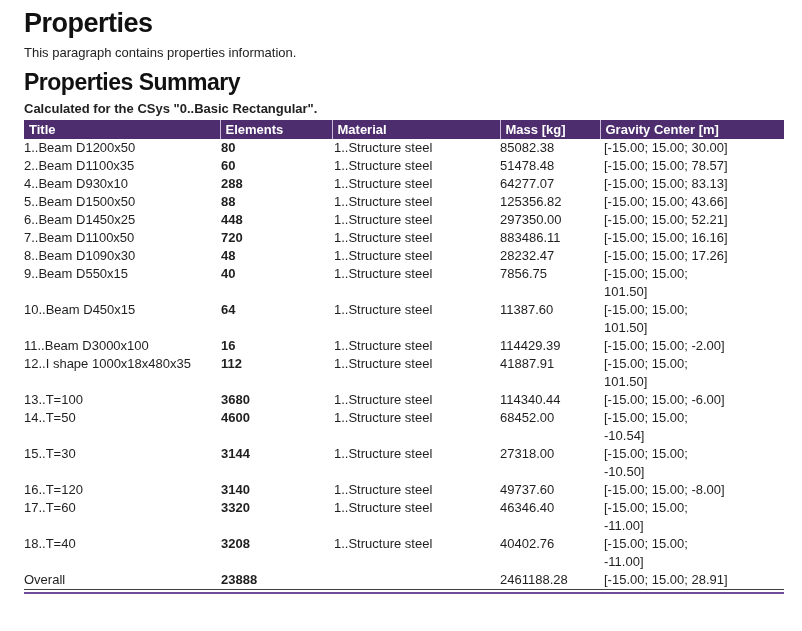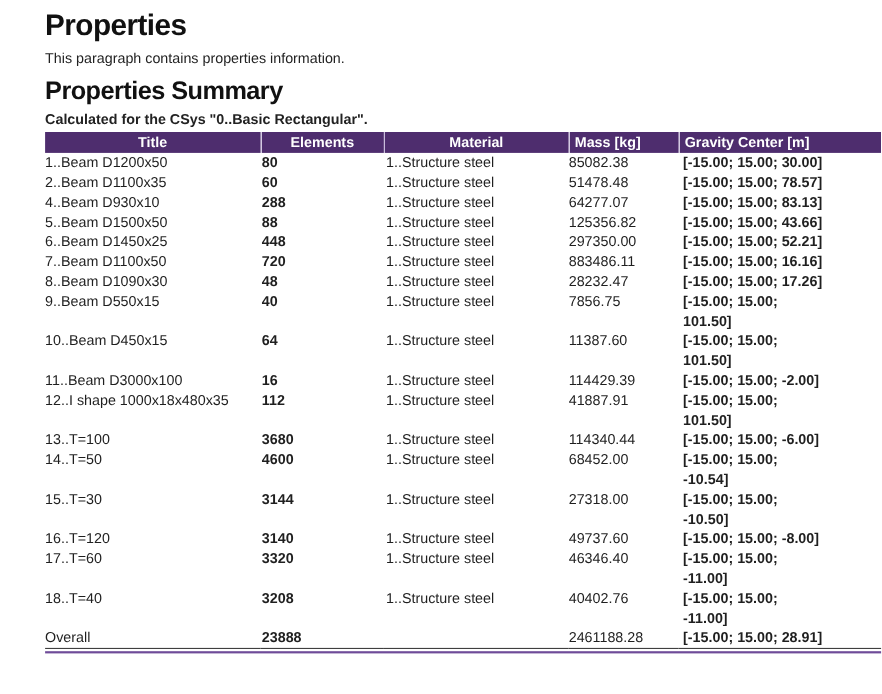--- a/index.html
+++ b/index.html
@@ -6,21 +6,21 @@
     margin: 0;
     padding: 0;
     width: 802px;
     height: 631px;
     background: #ffffff;
     overflow: hidden;
     font-family: "Liberation Sans", sans-serif;
     color: #1f1f1f;
   }
   .page {
-    padding: 6px 2px 0 41px;
+    padding: 6px 2px 0 24px;
     box-sizing: border-box;
     width: 755px;
   }
   .h1 {
     font-size: 27px;
     font-weight: bold;
     letter-spacing: -0.5px;
     margin: 2px 0 6px 0;
     color: #111111;
   }
@@ -56,32 +56,32 @@
     background: #4e2d6e;
     color: #ffffff;
     font-size: 13px;
     font-weight: bold;
     height: 19px;
     padding: 0 5px;
     overflow: hidden;
     white-space: nowrap;
   }
   thead th + th { border-left: 1px solid #c9bcdb; }
-  thead th.a-center { text-align: center; }
+  thead th.a-center { text-align: left; }
   thead th.a-right  { text-align: left; }
   tbody td {
     font-size: 13px;
     line-height: 18px;
     vertical-align: top;
     padding: 0 2px 0 0;
     overflow: hidden;
   }
   td.col-elements { padding-left: 1px; font-weight: bold; }
   td.col-material { padding-left: 2px; }
-  td.col-gravity  { white-space: pre-line; padding-left: 4px; font-weight: bold; }
+  td.col-gravity  { white-space: pre-line; padding-left: 4px; }
   tr.overall-row td { border-bottom: 1px solid #3f3f3f; margin-left: 48px; }
   .bottom-rule {
     width: 760px;
     height: 2px;
     background: #6f4c99;
     margin-top: 2px;
   }
 </style>
 </head>
 <body>

